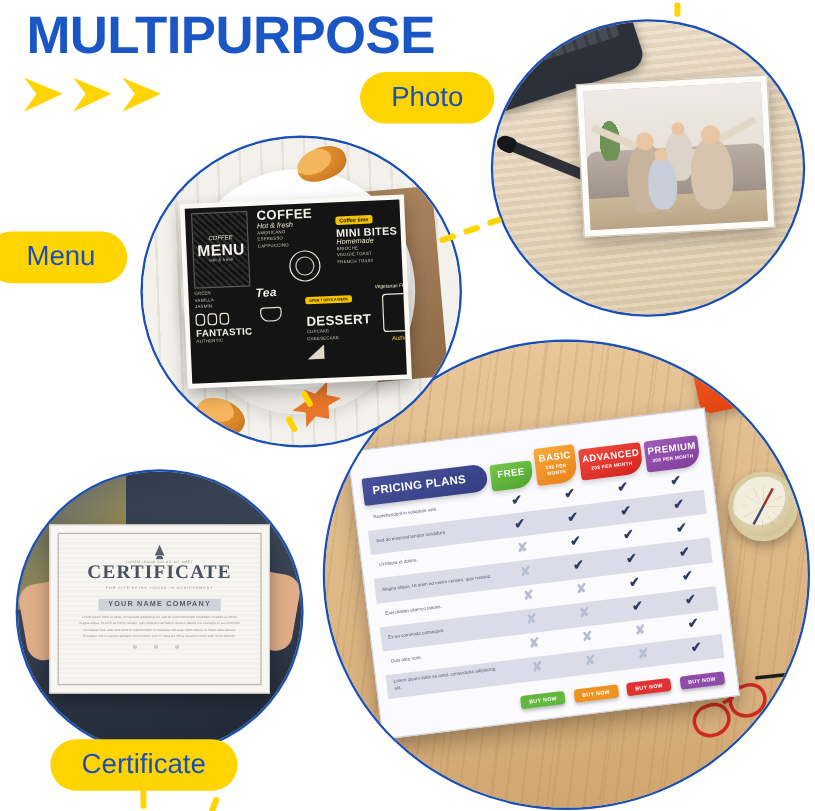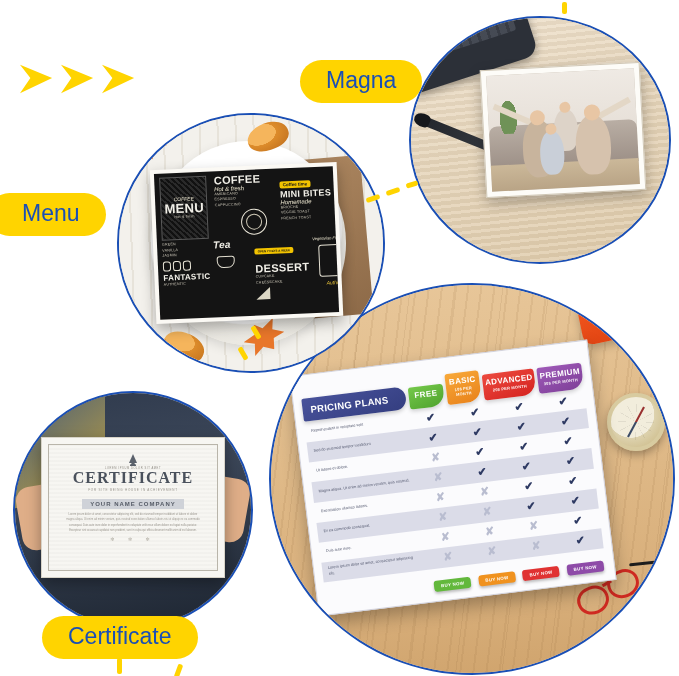--- a/index.html
+++ b/index.html
@@ -496,29 +496,30 @@
 
   <div class="dash" style="left:366px; top:196px; width:14px; height:5px; transform:rotate(-18deg);"></div>
   <div class="dash" style="left:386px; top:189px; width:14px; height:5px; transform:rotate(-18deg);"></div>
   <div class="dash" style="left:406px; top:182px; width:12px; height:5px; transform:rotate(-18deg);"></div>
   <div class="dash" style="left:249px; top:330px; width:14px; height:5px; transform:rotate(60deg);"></div>
   <div class="dash" style="left:236px; top:351px; width:14px; height:5px; transform:rotate(60deg);"></div>
   <div class="dash" style="left:117px; top:658px; width:5px; height:16px;"></div>
   <div class="dash" style="left:176px; top:664px; width:5px; height:14px; transform:rotate(20deg);"></div>
   <div class="dash" style="left:562px; top:2px; width:5px; height:12px;"></div>
 
+  <div class="title">MULTIPURPOSE</div>
   <div class="arrows">
     <svg class="arrow" viewBox="0 0 40 36">
         <path d="M2 3 L36 17 L2 33 L13 17 Z" fill="#ffd400"></path>
       </svg>
     <svg class="arrow" viewBox="0 0 40 36">
         <path d="M2 3 L36 17 L2 33 L13 17 Z" fill="#ffd400"></path>
       </svg>
     <svg class="arrow" viewBox="0 0 40 36">
         <path d="M2 3 L36 17 L2 33 L13 17 Z" fill="#ffd400"></path>
       </svg>
   </div>
 
-  <div class="pill" id="label-photo">Magna</div>
+  <div class="pill" id="label-photo">Photo</div>
   <div class="pill" id="label-menu">Menu</div>
   <div class="pill" id="label-cert">Certificate</div>
 
 </div>
 
 </body></html>

